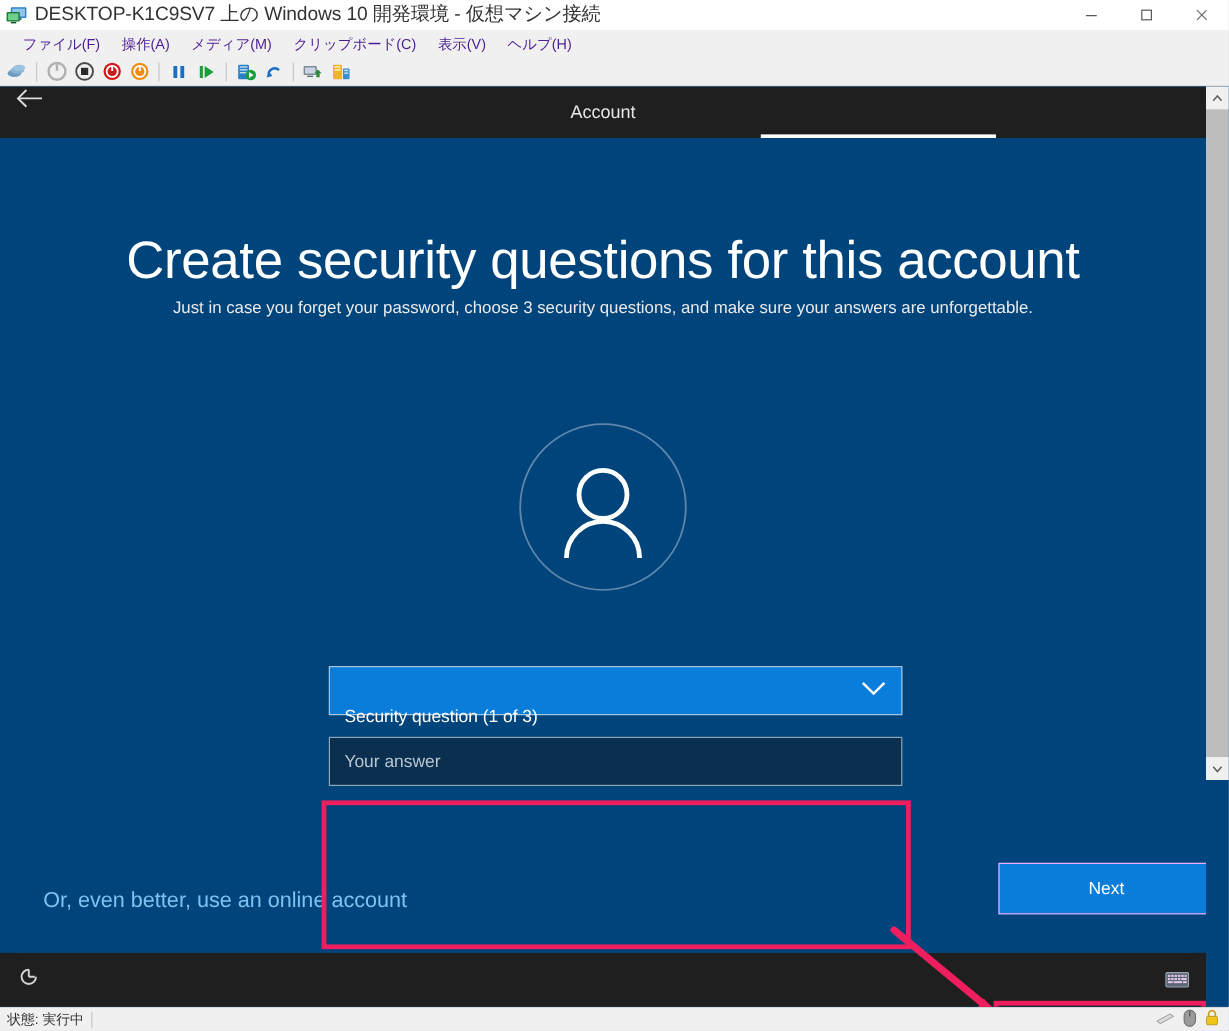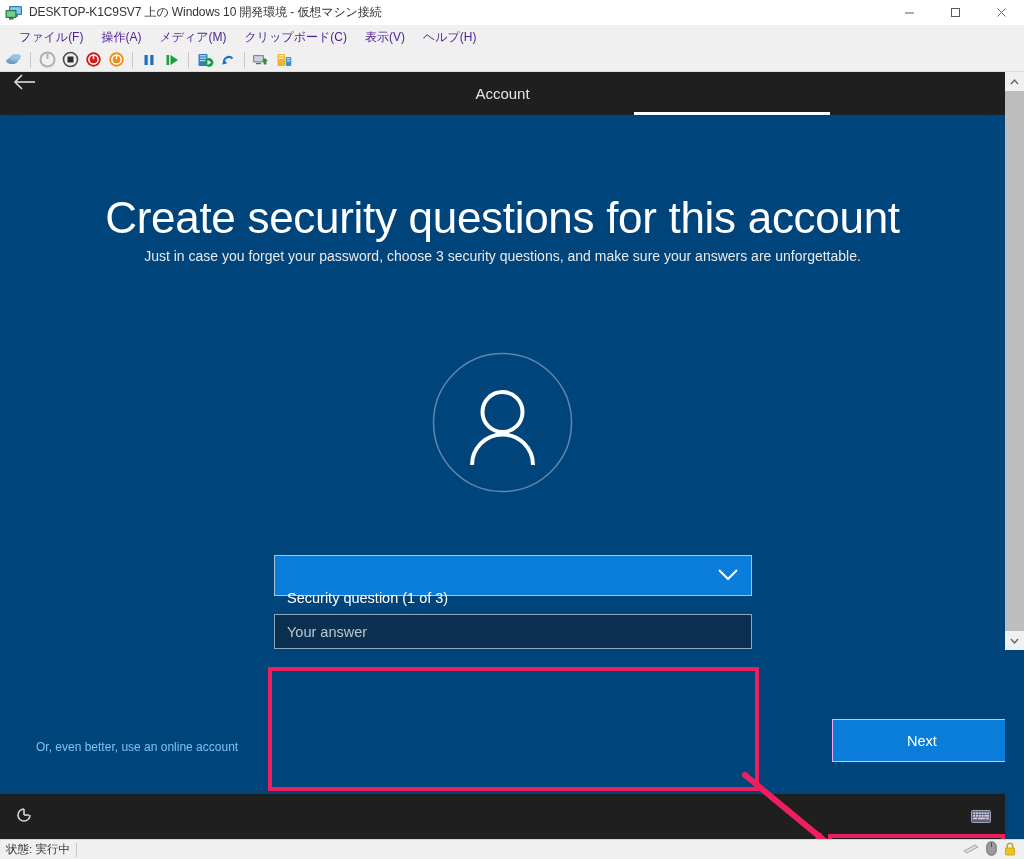--- a/index.html
+++ b/index.html
@@ -11,21 +11,21 @@
   }
 
   
   .vm-window { width:1024px; height:859px; display:flex; flex-direction:column; background:#f0f0f0; }
 
   .titlebar {
     height:26px; background:#ffffff; display:flex; align-items:center;
     border-bottom:1px solid #f0f0f0; flex:none;
   }
   .titlebar-icon { width:18px; height:16px; margin-left:5px; margin-right:6px; position:relative; flex:none; }
-  .titlebar-text { font-size:12px; color:#333; white-space:nowrap; letter-spacing:-0.1px; }
+  .titlebar-text { font-size:16px; color:#333; white-space:nowrap; letter-spacing:-0.1px; }
   .titlebar-spacer { flex:1; }
   .winbtn {
     width:46px; height:26px; display:flex; align-items:center; justify-content:center;
     color:#777; font-size:12px; flex:none;
   }
   .winbtn svg { display:block; }
 
   .menubar { height:22px; background:#f0f0f0; display:flex; align-items:center; padding-left:10px; flex:none; }
   .menuitem { font-size:12px; color:#4c1d95; padding:2px 9px; white-space:nowrap; }
 
@@ -68,26 +68,26 @@
   .avatar-wrap { position:absolute; top:237px; left:0; right:0; display:flex; justify-content:center; }
   .avatar { width:141px; height:141px; }
 
   .fields { position:absolute; top:440px; left:274px; width:478px; }
   .field-dropdown {
     height:41px; background:#0a7ddb; border:1px solid #a9c4da;
     display:flex; align-items:center; padding:0 12px; color:#ffffff; font-size:14.5px;
   }
   .field-dropdown .lbl { flex:1;margin-top:44px; }
   .field-answer {
-    margin-top:18px; height:35px; background:#0b2f4f; border:1px solid #8fa7bb;
+    margin-top:18px; height:41px; background:#0b2f4f; border:1px solid #8fa7bb;
     display:flex; align-items:center; padding:0 12px; color:#b9c6d2; font-size:14.5px;
   }
 
   .onlineacct {
-    position:absolute; left:36px; top:625px; font-size:12px; color:#7cc3f0;
+    position:absolute; left:36px; top:625px; font-size:18px; color:#7cc3f0;
     text-decoration:none;
   }
   .next-btn {
     position:absolute; left:832px; top:604px; width:180px; height:43px;
     background:#0a7ddb; border:1px solid #f0abfc; color:#ffffff;
     display:flex; align-items:center; justify-content:center; font-size:14.5px;
   }
 
   
   .anno-box { position:absolute; border:4px solid #ef1e5f; pointer-events:none; }

